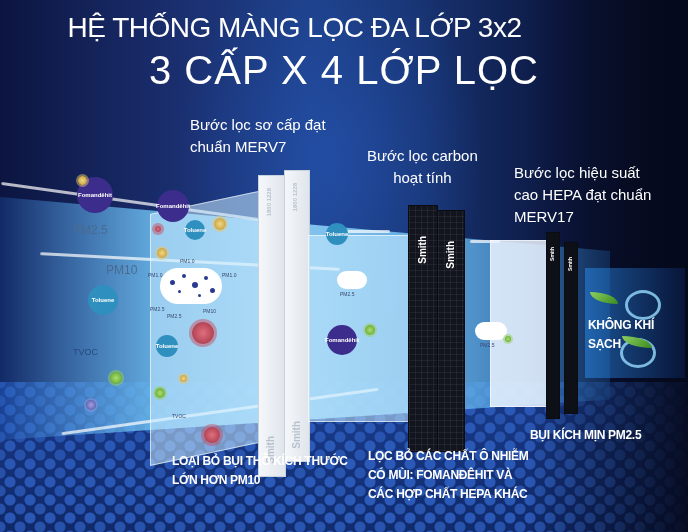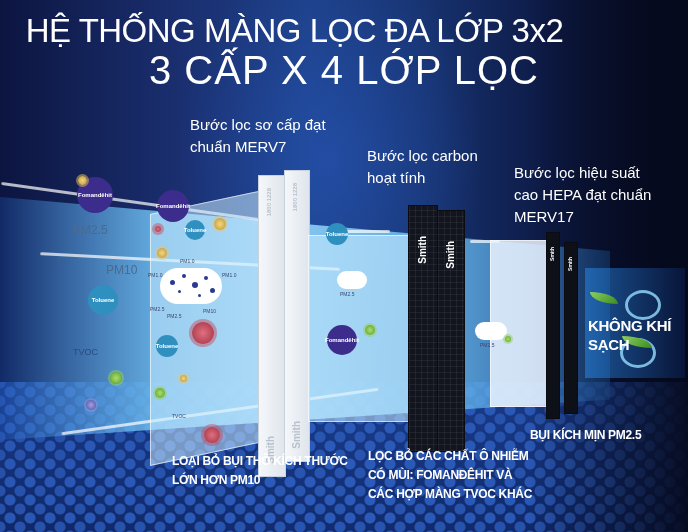--- a/index.html
+++ b/index.html
@@ -16,21 +16,21 @@
       linear-gradient(180deg, #1b3f92, #102a6c);
     opacity:0.9;
   }
   .hex-fade { position:absolute; right:0; bottom:0; width:160px; height:532px;
     background:linear-gradient(90deg, rgba(5,9,28,0), rgba(5,9,28,0.95)); }
   .airflow { position:absolute; left:0; top:170px; width:610px; height:270px;
     background:linear-gradient(90deg, rgba(30,90,190,0.3) 0%, rgba(110,190,240,0.85) 25%, rgba(150,215,250,0.9) 45%, rgba(110,190,240,0.85) 70%, rgba(40,120,210,0.5) 100%);
     clip-path: polygon(0 10%, 100% 30%, 100% 85%, 0 100%);
   }
   .stripe { position:absolute; height:3px; background:rgba(255,255,255,0.7); border-radius:3px; filter:blur(0.5px); }
-  .title1 { position:absolute; top:12px; left:0; width:589px; text-align:center; color:#ffffff; font-size:33px; letter-spacing:-0.5px; }
+  .title1 { position:absolute; top:12px; left:0; width:589px; text-align:center; color:#ffffff; font-size:28px; letter-spacing:-0.5px; }
   .title2 { position:absolute; top:48px; left:0; width:688px; text-align:center; color:#ffffff; font-size:40px; letter-spacing:1px; }
   .label { position:absolute; color:#ffffff; font-size:15px; line-height:22px; }
   .caption { position:absolute; color:#ffffff; font-size:12px; line-height:19px; font-weight:bold; letter-spacing:-0.3px; }
   .caption b { font-weight:bold; }
   .filter-white { position:absolute; background:linear-gradient(90deg,#f5f7fa,#dfe5ec); border:1px solid #c9d1da; }
   .filter-dark { position:absolute; background:
       repeating-linear-gradient(0deg, rgba(255,255,255,0.06) 0 1px, rgba(0,0,0,0) 1px 6px),
       repeating-linear-gradient(90deg, rgba(255,255,255,0.06) 0 1px, rgba(0,0,0,0) 1px 6px),
       #12151e; border:1px solid #0a0c12; }
   .pane { position:absolute; background:rgba(200,235,255,0.55); border:1px solid rgba(255,255,255,0.6); }
@@ -66,21 +66,21 @@
   <div class="stripe" style="left:470px;top:240px;width:30px;"></div>
   <div class="hex-fade"></div>
 
   <div class="title1">HỆ THỐNG MÀNG LỌC ĐA LỚP 3x2</div>
   <div class="title2">3 CẤP X 4 LỚP LỌC</div>
 
   <div class="label" style="left:190px;top:114px;">
     <div>Bước lọc sơ cấp đạt</div>
     <div>chuẩn MERV7</div>
   </div>
-  <div class="label" style="left:367px;top:145px;">
+  <div class="label" style="left:367px;top:145px;text-align:center;">
     <div>Bước lọc carbon</div>
     <div>hoạt tính</div>
   </div>
   <div class="label" style="left:514px;top:162px;">
     <div>Bước lọc hiệu suất</div>
     <div>cao HEPA đạt chuẩn</div>
     <div>MERV17</div>
   </div>
 
   <div class="pane" style="left:150px;top:200px;width:130px;height:250px;transform:skewY(-12deg);"></div>
@@ -107,21 +107,21 @@
   </div>
   <div class="filter-dark" style="left:564px;top:242px;width:12px;height:170px;background:#0e1018;">
     <div class="brand" style="left:2px;top:14px;font-size:5px;">Smith</div>
   </div>
 
   <div class="clean-box"></div>
   <div class="ring" style="left:625px;top:290px;width:30px;height:24px;"></div>
   <div class="ring" style="left:620px;top:338px;width:30px;height:24px;"></div>
   <div class="leaf" style="left:590px;top:292px;width:28px;height:12px;"></div>
   <div class="leaf" style="left:622px;top:336px;width:30px;height:12px;"></div>
-  <div class="caption" style="left:588px;top:316px;font-size:15px;">KHÔNG KHÍ SẠCH</div>
+  <div class="caption" style="left:588px;top:316px;font-size:12px;">KHÔNG KHÍ SẠCH</div>
 
   <div class="bubble purple" style="left:77px;top:177px;width:36px;height:36px;">Fomandêhit</div>
   <div class="bubble purple" style="left:157px;top:190px;width:32px;height:32px;">Fomandêhit</div>
   <div class="bubble teal" style="left:185px;top:220px;width:20px;height:20px;">Toluene</div>
   <div class="bubble teal" style="left:88px;top:285px;width:30px;height:30px;">Toluene</div>
   <div class="bubble teal" style="left:156px;top:335px;width:22px;height:22px;">Toluene</div>
   <div class="bubble teal" style="left:326px;top:223px;width:22px;height:22px;">Toluene</div>
   <div class="bubble purple" style="left:327px;top:325px;width:30px;height:30px;">Fomandêhit</div>
 
   <div class="pm" style="left:73px;top:223px;">PM2.5</div>
@@ -164,16 +164,16 @@
   <div class="germ yellow" style="left:180px;top:375px;width:7px;height:7px;"></div>
   <div class="germ blue" style="left:86px;top:400px;width:10px;height:10px;"></div>
 
   <div class="caption" style="left:172px;top:452px;">
     <div>LOẠI BỎ BỤI THÔ KÍCH THƯỚC</div>
     <div>LỚN HƠN PM10</div>
   </div>
   <div class="caption" style="left:368px;top:447px;">
     <div>LỌC BỎ CÁC CHẤT Ô NHIỄM</div>
     <div><span>CÓ MÙI: </span><b>FOMANĐÊHIT</b><span> VÀ</span></div>
-    <div>CÁC HỢP MÀNG TVOC KHÁC</div>
+    <div>CÁC HỢP CHẤT HEPA KHÁC</div>
   </div>
   <div class="caption" style="left:530px;top:426px;">BỤI KÍCH MỊN PM2.5</div>
 </div>
 
 </body></html>

